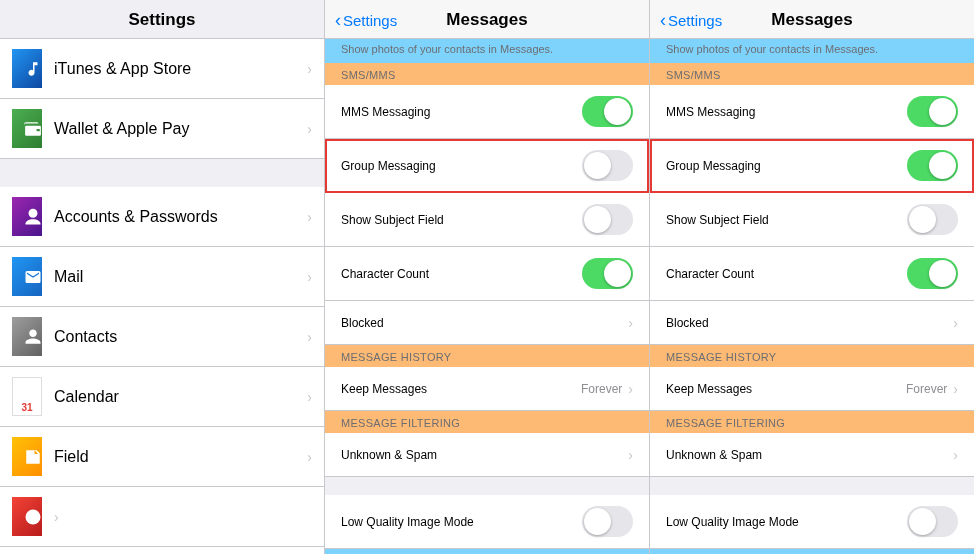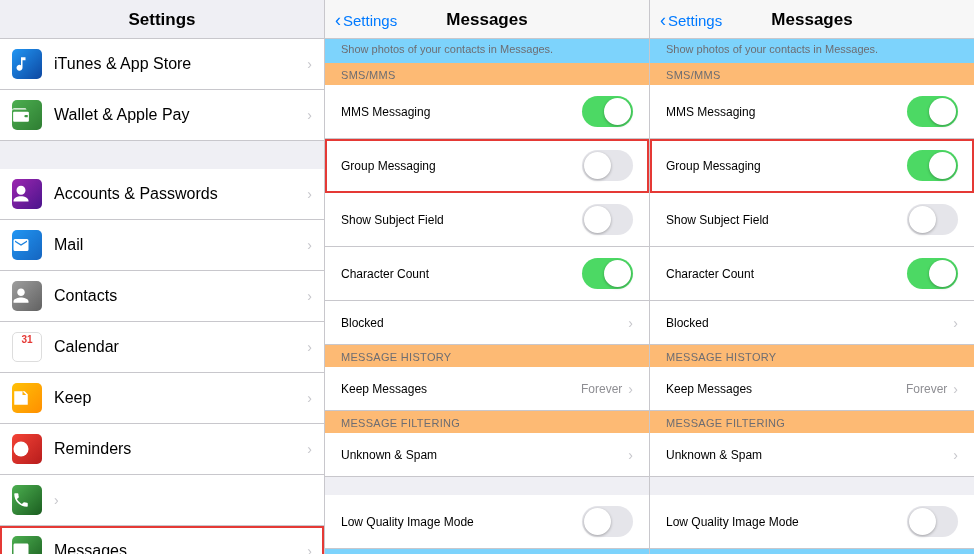--- a/index.html
+++ b/index.html
@@ -44,26 +44,26 @@
       cursor: pointer;
       position: relative;
     }
     .sidebar-item.highlighted {
       outline: 2px solid #e53935;
       outline-offset: -2px;
       z-index: 2;
     }
     .sidebar-item .icon-wrap {
       width: 30px;
-      height: 30px;
-      border-radius: 5px;
+      height: 39px;
+      border-radius: 0;
       margin-right: 12px;
       display: flex;
       align-items: center;
-      justify-content: flex-start;
+      justify-content: flex-end;
       flex-shrink: 0;
       font-size: 18px;
       color: #fff;
     }
     .sidebar-item .item-label {
       flex: 1;
       font-size: 16px;
       color: #000;
     }
     .sidebar-item .chevron {
@@ -284,31 +284,30 @@
         </div>
         <span class="item-label">Calendar</span>
         <span class="chevron">›</span>
       </div>
       <div class="sidebar-item">
         <div class="icon-wrap icon-notes">
           <svg width="18" height="18" viewBox="0 0 24 24" fill="white">
               <path d="M3 3h14l4 4v14H3V3zm11 0v5h5M7 12h10M7 16h7"></path>
             </svg>
         </div>
-        <span class="item-label">Keep</span>
+        <span class="item-label">Field</span>
         <span class="chevron">›</span>
       </div>
       <div class="sidebar-item">
         <div class="icon-wrap icon-reminders">
           <svg width="18" height="18" viewBox="0 0 24 24" fill="white">
               <circle cx="12" cy="12" r="10"></circle>
               <path fill="none" stroke="white" stroke-width="1.5" d="M12 6v6l4 2"></path>
             </svg>
         </div>
-        <span class="item-label">Reminders</span>
         <span class="chevron">›</span>
       </div>
       <div class="sidebar-item">
         <div class="icon-wrap icon-phone">
           <svg width="18" height="18" viewBox="0 0 24 24" fill="white">
               <path d="M6.6 10.8c1.4 2.8 3.8 5.1 6.6 6.6l2.2-2.2c.3-.3.7-.4 1-.2 1.1.4 2.3.6 3.6.6.6 0 1 .4 1 1V20c0 .6-.4 1-1 1C10.6 21 3 13.4 3 4c0-.6.4-1 1-1h3.5c.6 0 1 .4 1 1 0 1.3.2 2.5.6 3.6.1.3 0 .7-.2 1L6.6 10.8z"></path>
             </svg>
         </div>
         <span class="chevron">›</span>
       </div>

